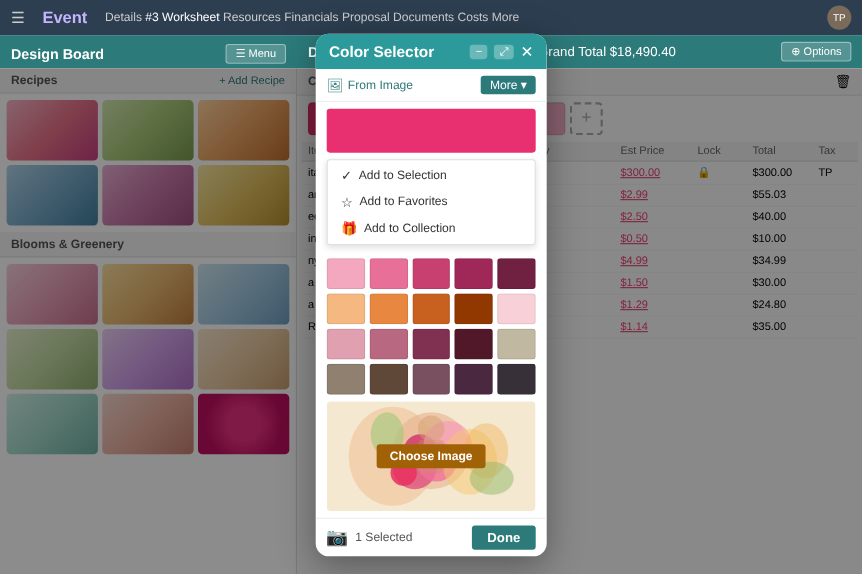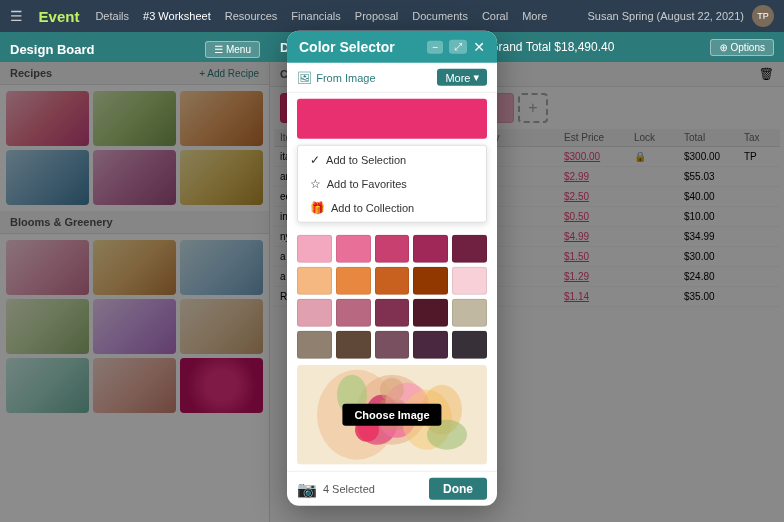--- a/index.html
+++ b/index.html
@@ -1,22 +1,22 @@
 <!DOCTYPE html>
 <html><head>
   <meta charset="utf-8">
   <style>
     * { box-sizing: border-box; margin: 0; padding: 0; }
     body { font-family: -apple-system, BlinkMacSystemFont, 'Segoe UI', sans-serif; font-size: 12px; background: #f0ece8; width: 784px; height: 522px; overflow: hidden; position: relative; }
 
     
     .top-nav { background: #2c3e50; height: 32px; display: flex; align-items: center; padding: 0 10px; gap: 16px; }
     .nav-hamburger { color: #ccc; font-size: 14px; cursor: pointer; }
-    .nav-brand { color: #bef264; font-size: 15px; font-weight: bold; }
-    .nav-items { display: flex; gap: 14px; }
+    .nav-brand { color: #c4b5fd; font-size: 15px; font-weight: bold; }
+    .nav-items { display: flex; gap: 3px; }
     .nav-item { color: #ccc; font-size: 11px; cursor: pointer; }
     .nav-item.active { color: white; }
     .nav-right { margin-left: auto; display: flex; align-items: center; gap: 8px; }
     .nav-user { color: #ccc; font-size: 11px; }
     .nav-avatar { width: 22px; height: 22px; border-radius: 50%; background: #7a6a5a; display: flex; align-items: center; justify-content: center; color: white; font-size: 9px; }
 
     
     .sub-nav { display: flex; height: 30px; }
     .sub-nav-left { background: #2c7a7a; flex: 0 0 270px; display: flex; align-items: center; padding: 17px 10px; justify-content: space-between; }
     .sub-nav-right { background: #2c7a7a; flex: 1; display: flex; align-items: center; padding: 0 10px; justify-content: space-between; }
@@ -85,21 +85,21 @@
     .modal-preview-area { position: relative; padding: 6px 10px; }
     .preview-swatch { width: 100%; height: 40px; background: #e83070; border-radius: 3px; margin-bottom: 6px; position: relative; }
     .menu-dropdown { background: white; border: 1px solid #e0e0e0; border-radius: 3px; box-shadow: 0 2px 6px rgba(0,0,0,0.12); padding: 2px 0; }
     .menu-item { padding: 5px 12px; font-size: 11px; color: #333; cursor: pointer; display: flex; align-items: center; gap: 6px; }
     .menu-icon { font-size: 12px; }
 
     .colors-grid { display: grid; grid-template-columns: repeat(5, 1fr); gap: 4px; padding: 6px 10px; }
     .color-swatch { height: 28px; border-radius: 3px; cursor: pointer; border: 1px solid rgba(0,0,0,0.08); }
 
     .image-preview-area { position: relative; padding: 0 10px 6px; }
-    .choose-btn { position: absolute; top: 50%; left: 50%; transform: translate(-50%, -50%); background: #000000; color: white; border: none; border-radius: 3px; padding: 5px 12px; font-size: 11px; font-weight: 600; cursor: pointer; white-space: nowrap; }
+    .choose-btn { position: absolute; top: 50%; left: 50%; transform: translate(-50%, -50%); background: #a16207; color: white; border: none; border-radius: 3px; padding: 5px 12px; font-size: 11px; font-weight: 600; cursor: pointer; white-space: nowrap; }
 
     .modal-footer { display: flex; align-items: center; justify-content: space-between; padding: 6px 10px; border-top: 1px solid #eee; }
     .footer-left { display: flex; align-items: center; gap: 6px; }
     .footer-icon { font-size: 16px; color: #666; cursor: pointer; }
     .selected-count { font-size: 11px; color: #555; }
     .done-btn { background: #2c7a7a; color: white; border: none; border-radius: 3px; padding: 4px 14px; font-size: 12px; font-weight: 600; cursor: pointer; }
 
     
     .flower-svg-area { width: 100%; height: 100px; position: relative; overflow: hidden; border-radius: 4px; }
   </style>
@@ -109,25 +109,24 @@
 <div class="top-nav">
   <span class="nav-hamburger">☰</span>
   <span class="nav-brand">Event</span>
   <div class="nav-items">
     <span class="nav-item">Details</span>
     <span class="nav-item active">#3 Worksheet</span>
     <span class="nav-item">Resources</span>
     <span class="nav-item">Financials</span>
     <span class="nav-item">Proposal</span>
     <span class="nav-item">Documents</span>
-    <span class="nav-item">Coral</span>
+    <span class="nav-item">Costs</span>
     <span class="nav-item">More</span>
   </div>
   <div class="nav-right">
-    <span class="nav-user">Susan Spring (August 22, 2021)</span>
     <div class="nav-avatar">TP</div>
   </div>
 </div>
 
 <div class="sub-nav">
   <div class="sub-nav-left">
     <span class="sub-nav-title">Design Board</span>
     <button class="sub-nav-btn">☰ Menu</button>
   </div>
   <div class="sub-nav-right">
@@ -338,19 +337,19 @@
           <ellipse cx="95" cy="25" rx="12" ry="12" fill="#d4a070" opacity="0.5"></ellipse>
           <rect x="83" y="35" width="24" height="30" rx="4" fill="#c89060" opacity="0.4"></rect>
         </svg>
         <button class="choose-btn">Choose Image</button>
       </div>
     </div>
 
     <div class="modal-footer">
       <div class="footer-left">
         <span class="footer-icon">📷</span>
-        <span class="selected-count">4 Selected</span>
+        <span class="selected-count">1 Selected</span>
       </div>
       <button class="done-btn">Done</button>
     </div>
   </div>
 
 </div>
 
 </body></html>

